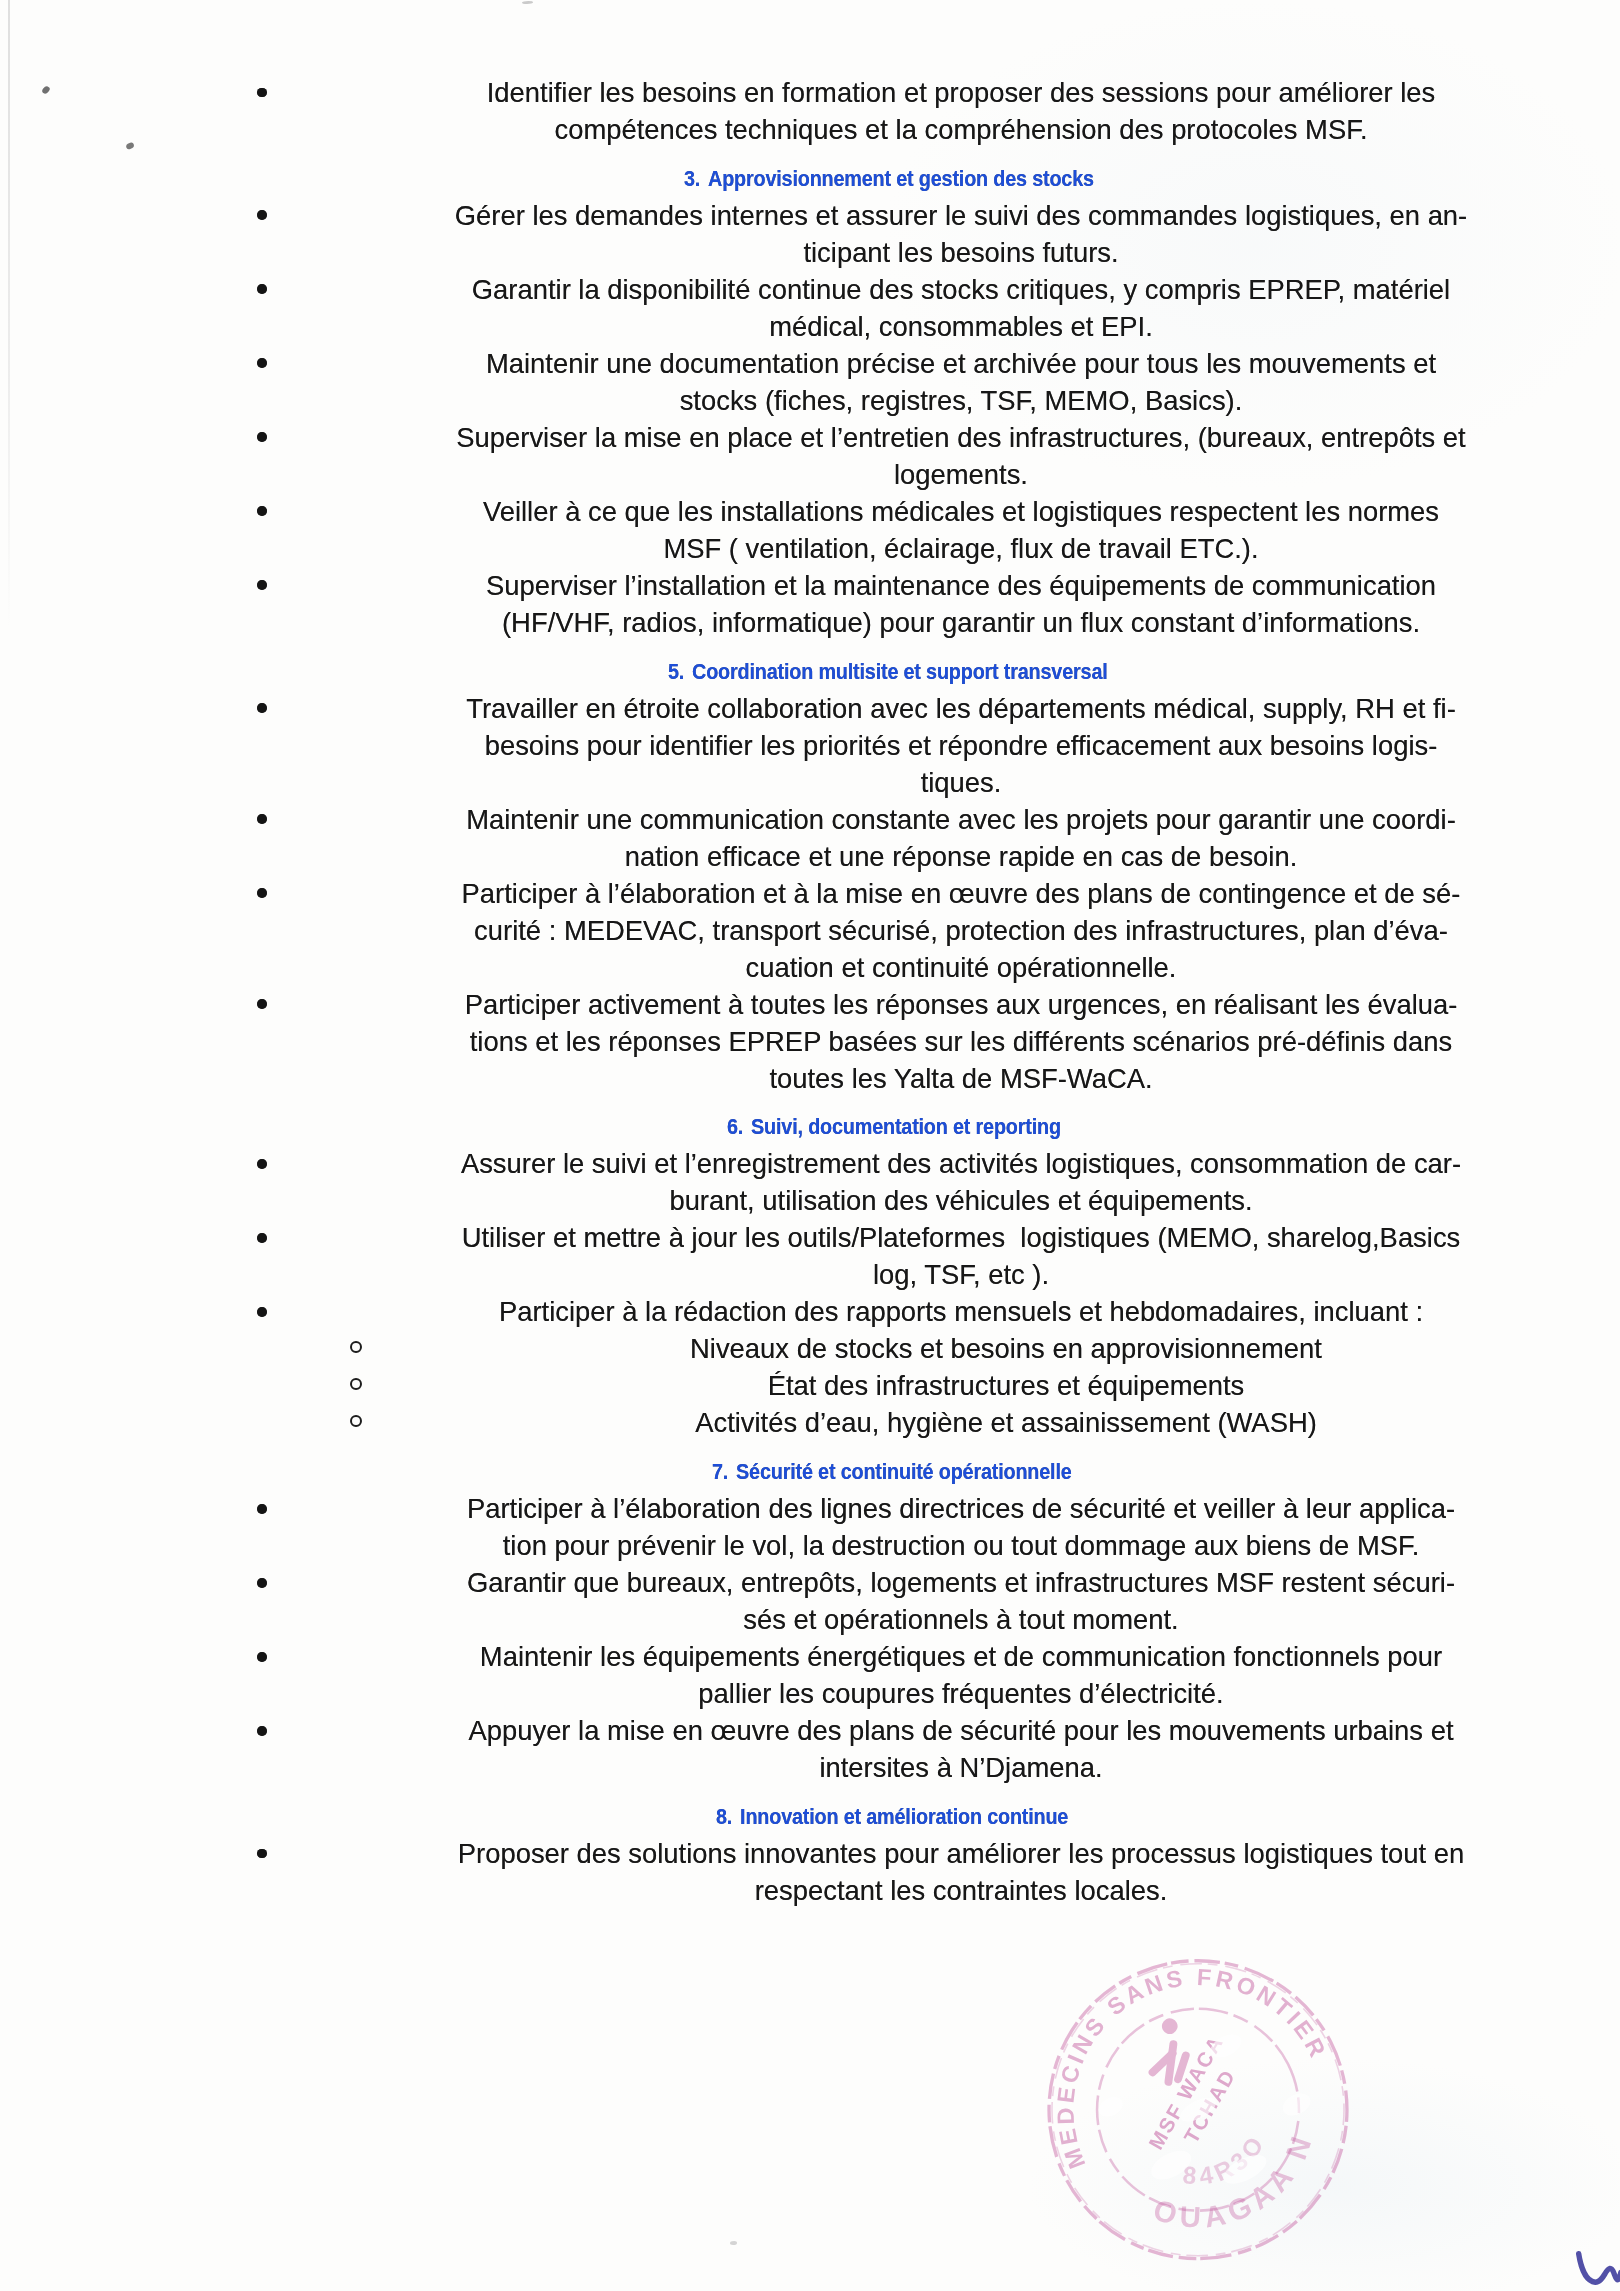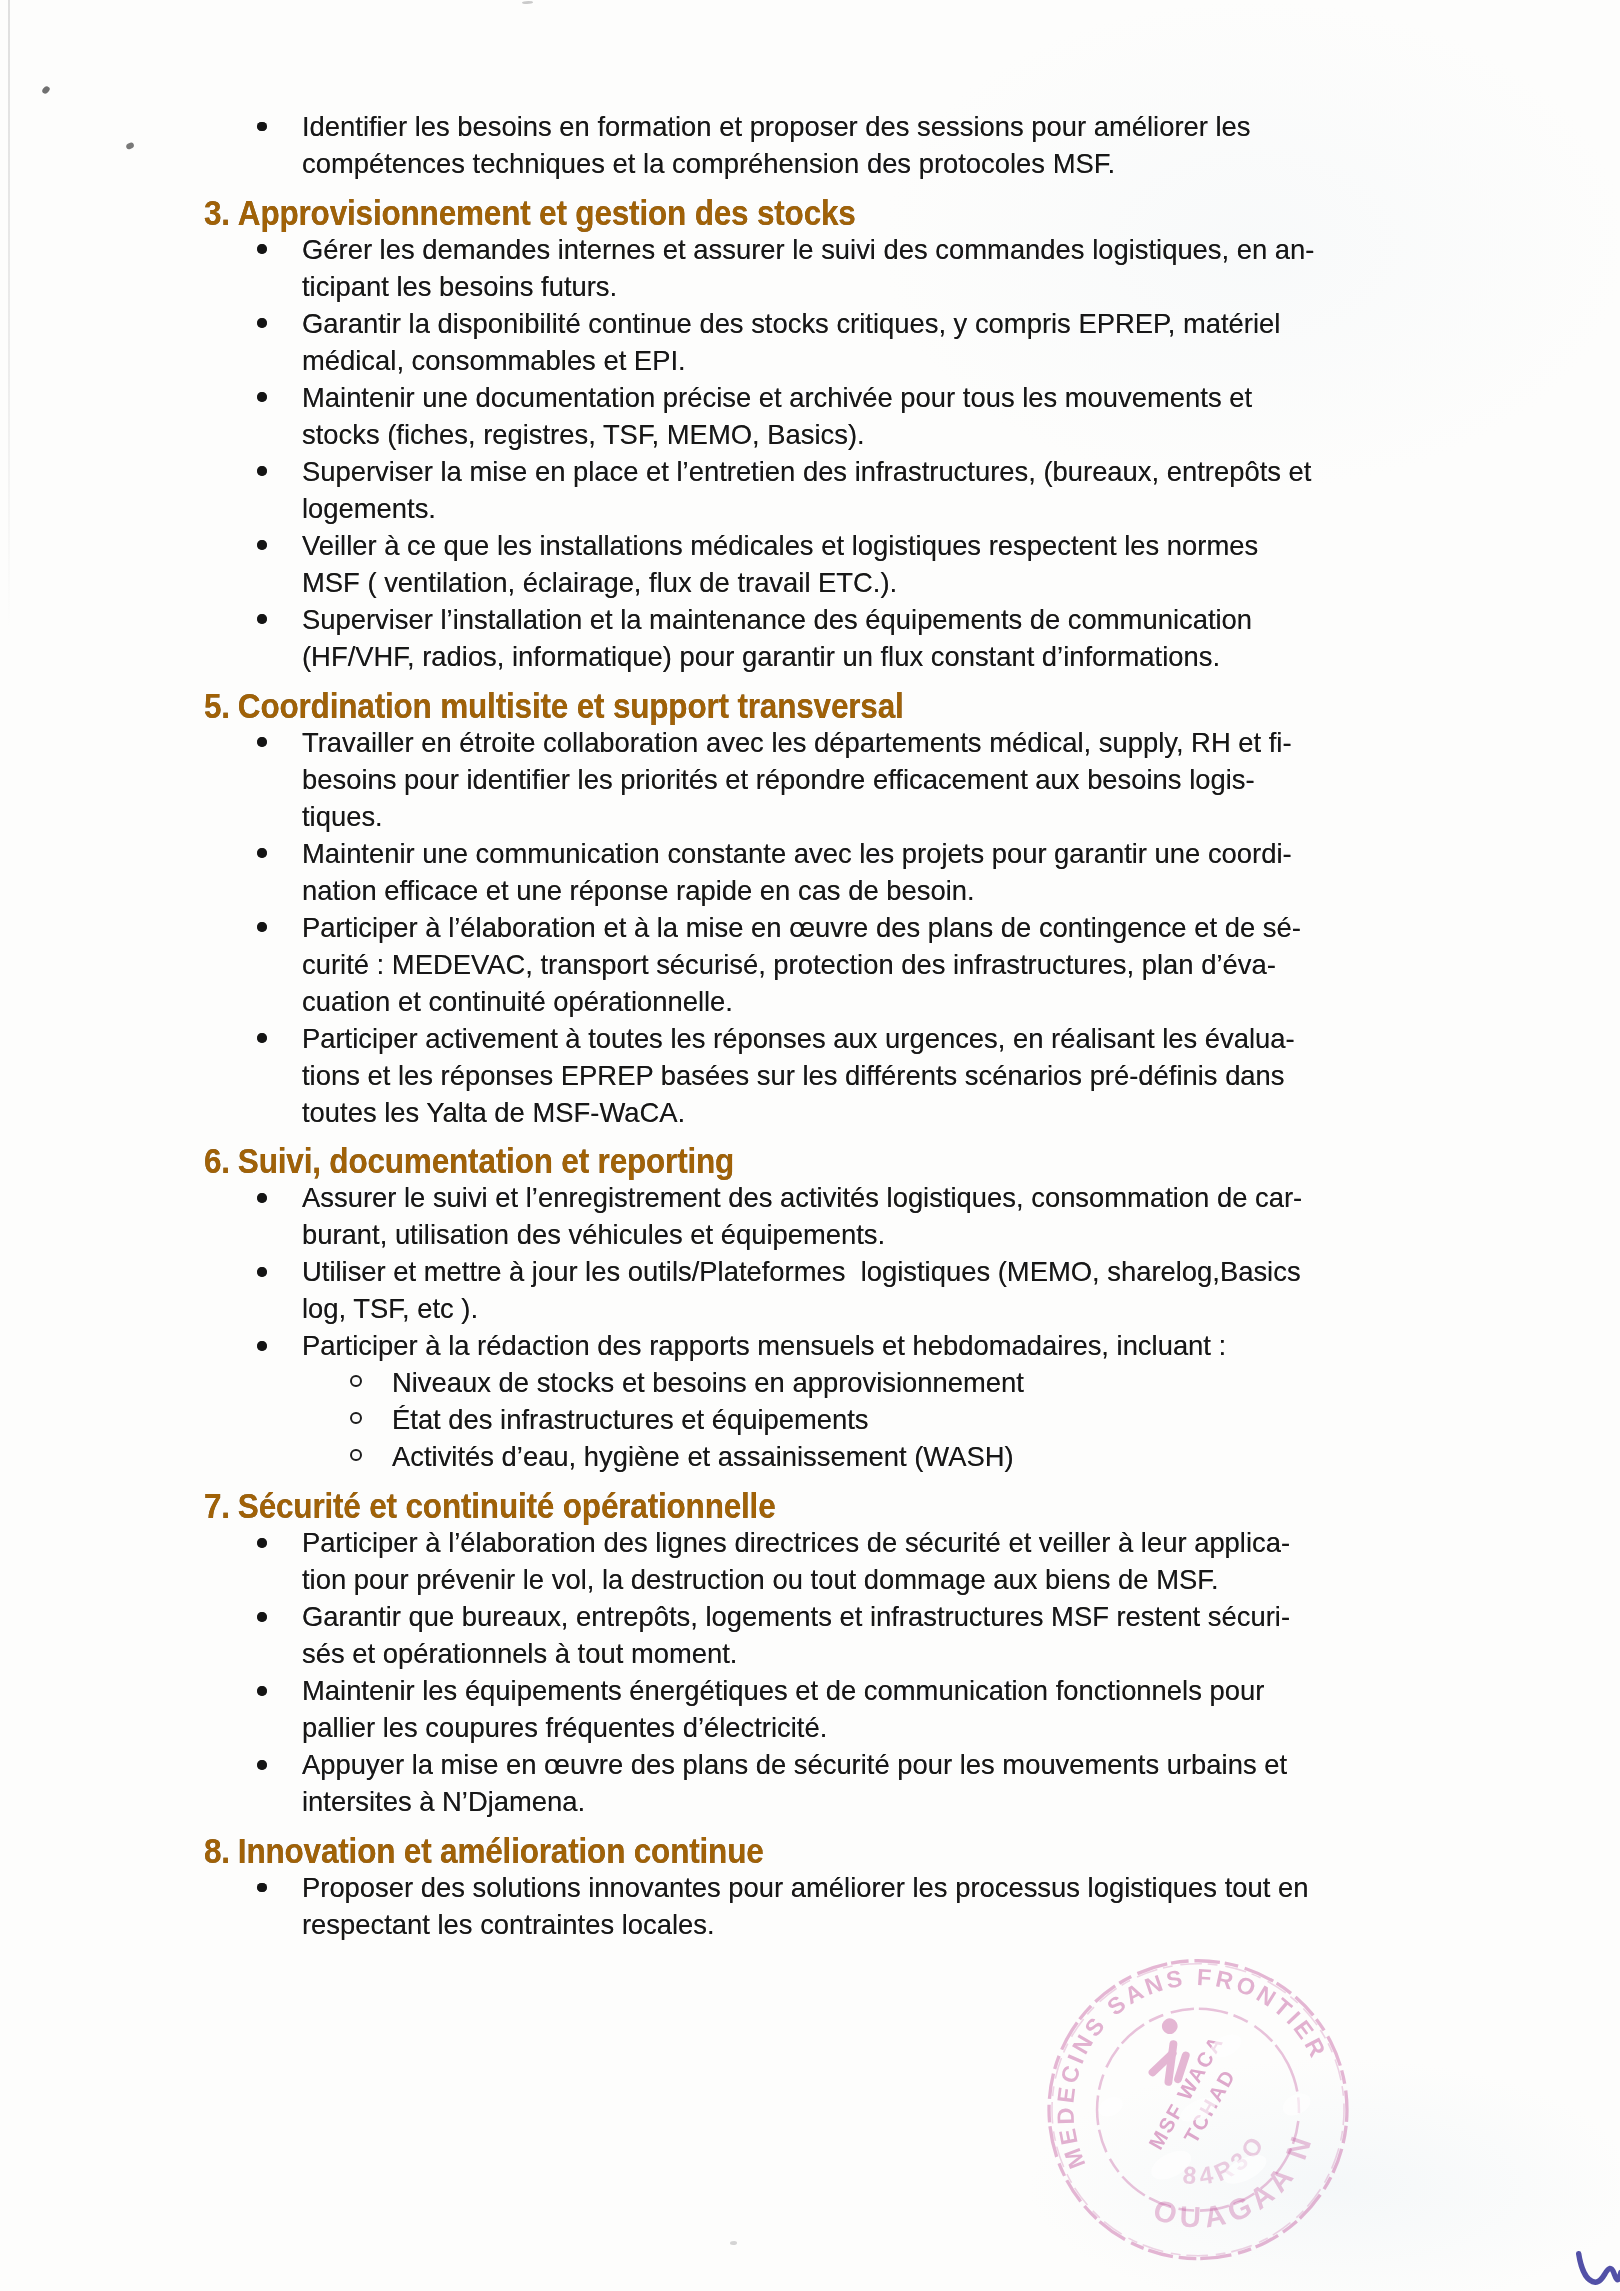--- a/index.html
+++ b/index.html
@@ -14,27 +14,28 @@
   .tint-b{left:1029px;top:2058px;width:608px;height:255px;background:radial-gradient(closest-side,#eef3f6,transparent);opacity:.55;}
   .edge-line{position:absolute;left:7.8px;top:0;width:2px;height:627px;background:linear-gradient(#cfcfcf,#e4e4e4 60%,transparent);opacity:.65;}
   .speck{position:absolute;background:#4c4c4c;border-radius:60% 40% 55% 45%;}
   .speck-1{left:43px;top:86px;width:5.9px;height:7.8px;transform:rotate(38deg);opacity:.8;}
   .speck-2{left:126px;top:143px;width:7.8px;height:5.9px;transform:rotate(-18deg);opacity:.75;}
   .speck-3{left:522px;top:1px;width:10.8px;height:2.9px;background:#bdbdbd;opacity:.8;}
   .speck-4{left:730px;top:2241px;width:6.9px;height:3.9px;background:#c9c9c9;opacity:.8;}
 
   .content{
     position:absolute;left:0;top:0;width:1620px;
-    padding-top:108px;box-sizing:border-box;
+    padding-top:74px;box-sizing:border-box;
     font-size:27.4px;line-height:37px;
     text-shadow:0 0 0.6px rgba(25,25,25,0.65);
+    text-align:center;
   }
   h2.sec{
     margin:11.8px 0 0 204px;padding:0;
-    font-size:35px;line-height:37px;font-weight:bold;color:#a16207;
+    font-size:22px;line-height:37px;font-weight:bold;color:#1d4ed8;
     white-space:pre;
   }
   h2.sec .h-inner{display:inline-block;transform:scaleX(0.9);transform-origin:0 50%;letter-spacing:-0.2px;}
   h2.sec .ht{margin-left:8.8px;}
   .bullet{position:relative;margin-left:302px;}
   .bullet .dot{
     position:absolute;left:-45px;top:13.7px;width:9.8px;height:9.8px;
     border-radius:50%;background:#141414;box-shadow:0 0 0.5px rgba(0,0,0,.6);
   }
   .btext{display:block;white-space:pre;}

